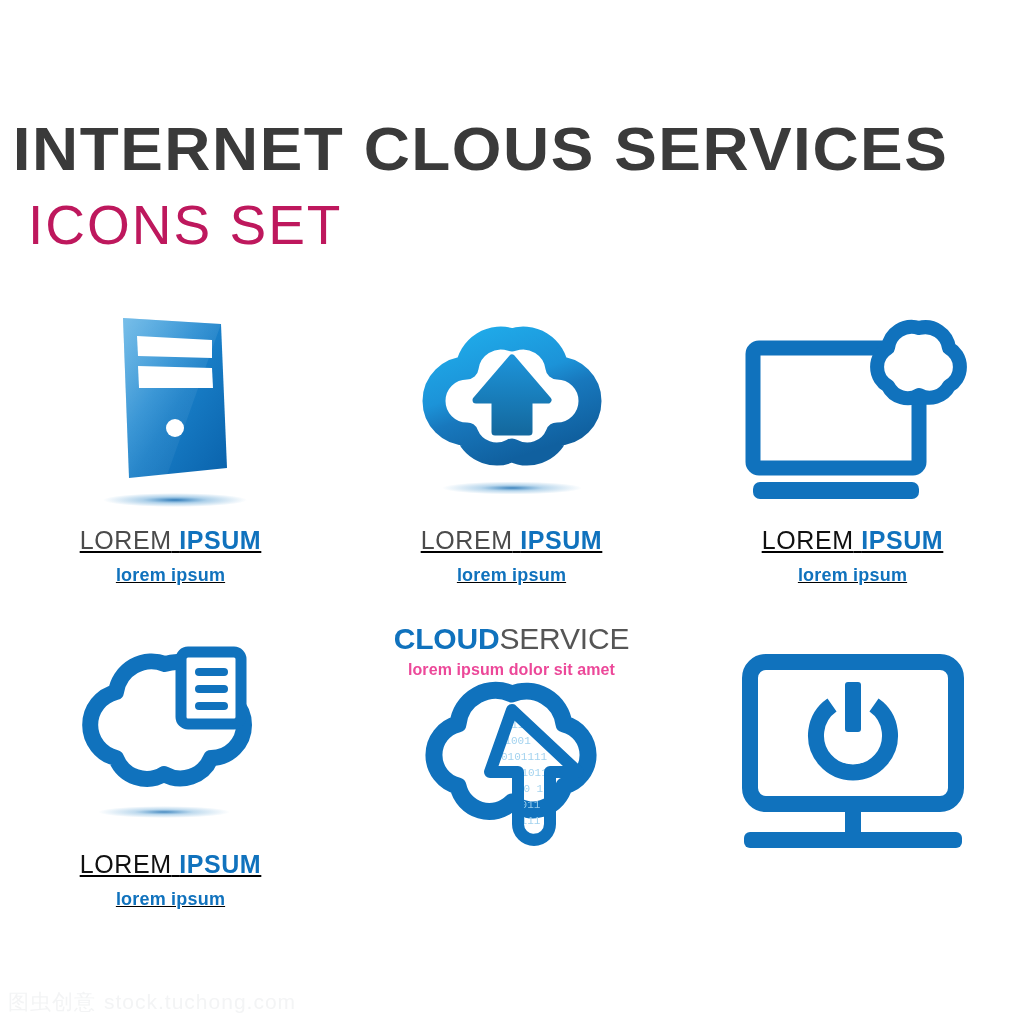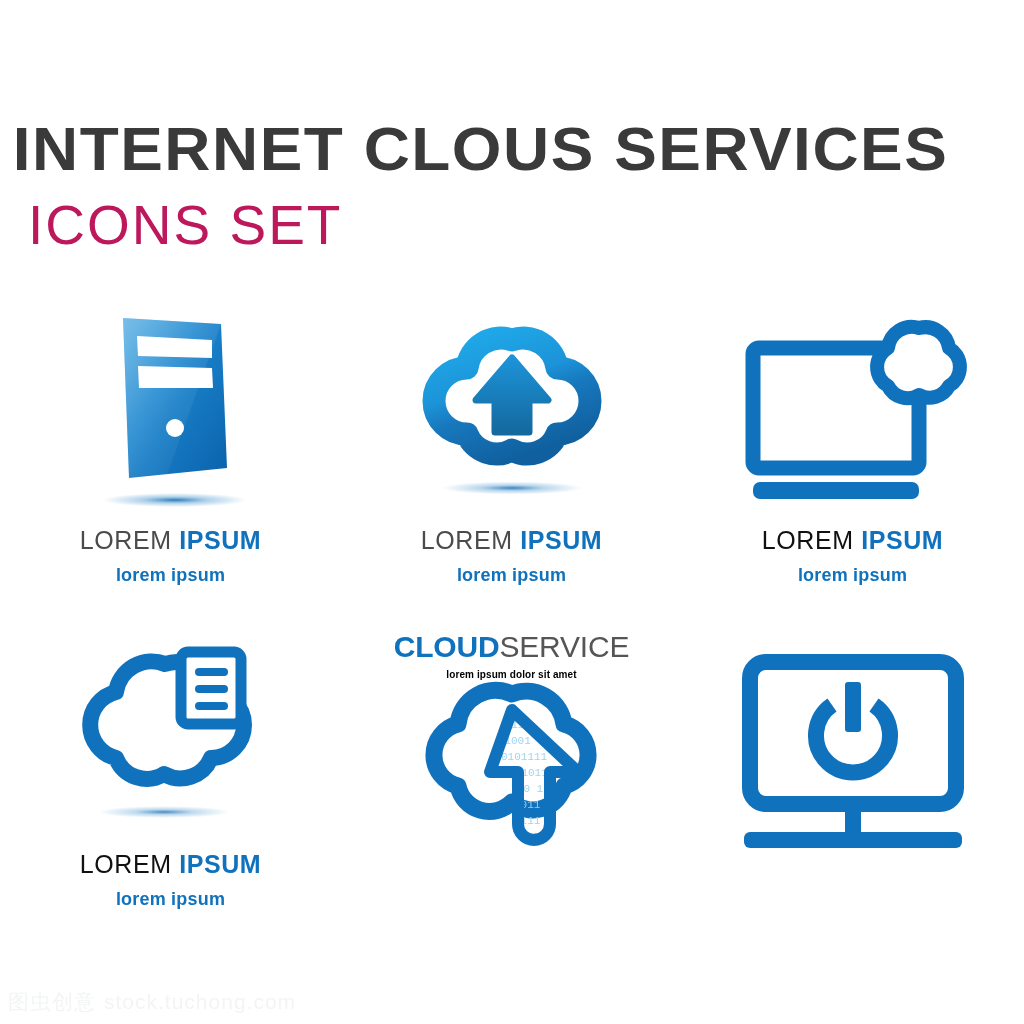--- a/index.html
+++ b/index.html
@@ -75,20 +75,21 @@
     align-items: center;
     justify-content: center;
   }
   .art svg { display: block; }
 
   .labels {
     position: absolute;
     left: 0;
     width: 341px;
     text-align: center;
+    text-decoration: underline;
   }
   .labels.row-top { top: 228px; }
   .labels.row-bot { top: 232px; }
 
   .lbl-primary {
     font-family: "Liberation Sans", sans-serif;
     font-size: 25px;
     letter-spacing: 0.6px;
     line-height: 1;
     white-space: nowrap;
@@ -107,36 +108,35 @@
     letter-spacing: 0.2px;
   }
 
   
   .brand {
     position: absolute;
     left: 0;
     top: 4px;
     width: 341px;
     text-align: center;
-    margin-top: 8px;
   }
   .brand-line1 {
     font-family: "Liberation Sans", sans-serif;
     font-size: 30px;
     line-height: 1;
     letter-spacing: -0.2px;
     white-space: nowrap;
   }
   .brand-line1 .b1 { color: #1072bd; font-weight: bold; }
   .brand-line1 .b2 { color: #555555; font-weight: normal; }
   .brand-line2 {
     font-family: "Liberation Sans", sans-serif;
-    font-size: 10px;
+    font-size: 16px;
     font-weight: bold;
-    color: #000000;
+    color: #ec4899;
     margin-top: 8px;
     line-height: 1;
     letter-spacing: 0.1px;
   }
   .art.brandish { top: 46px; height: 200px; }
 
   
   .watermark {
     position: absolute;
     left: 8px;

